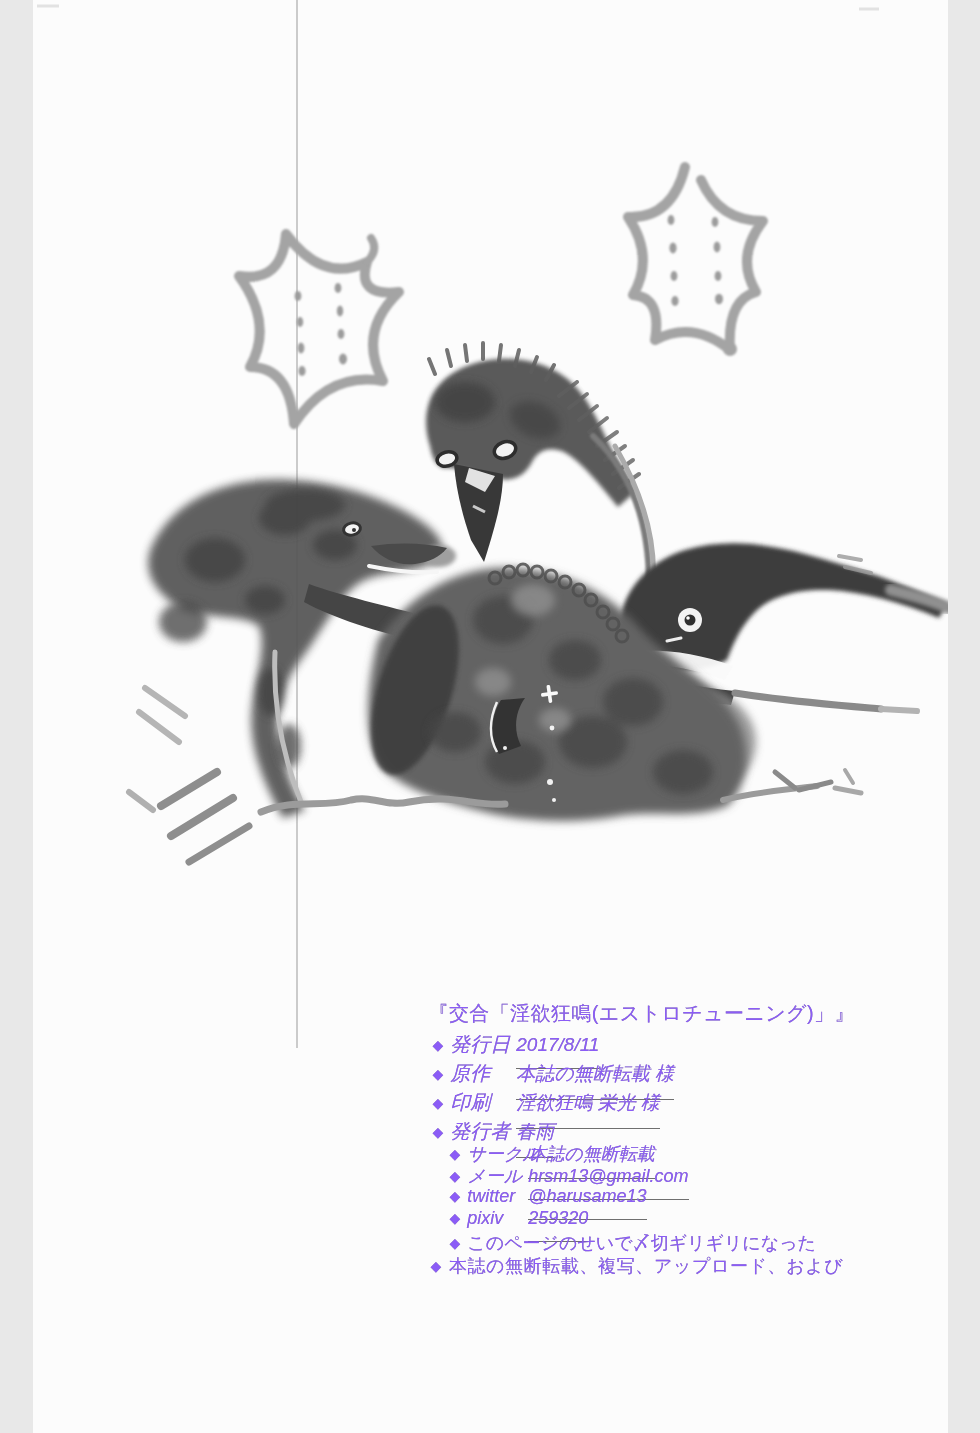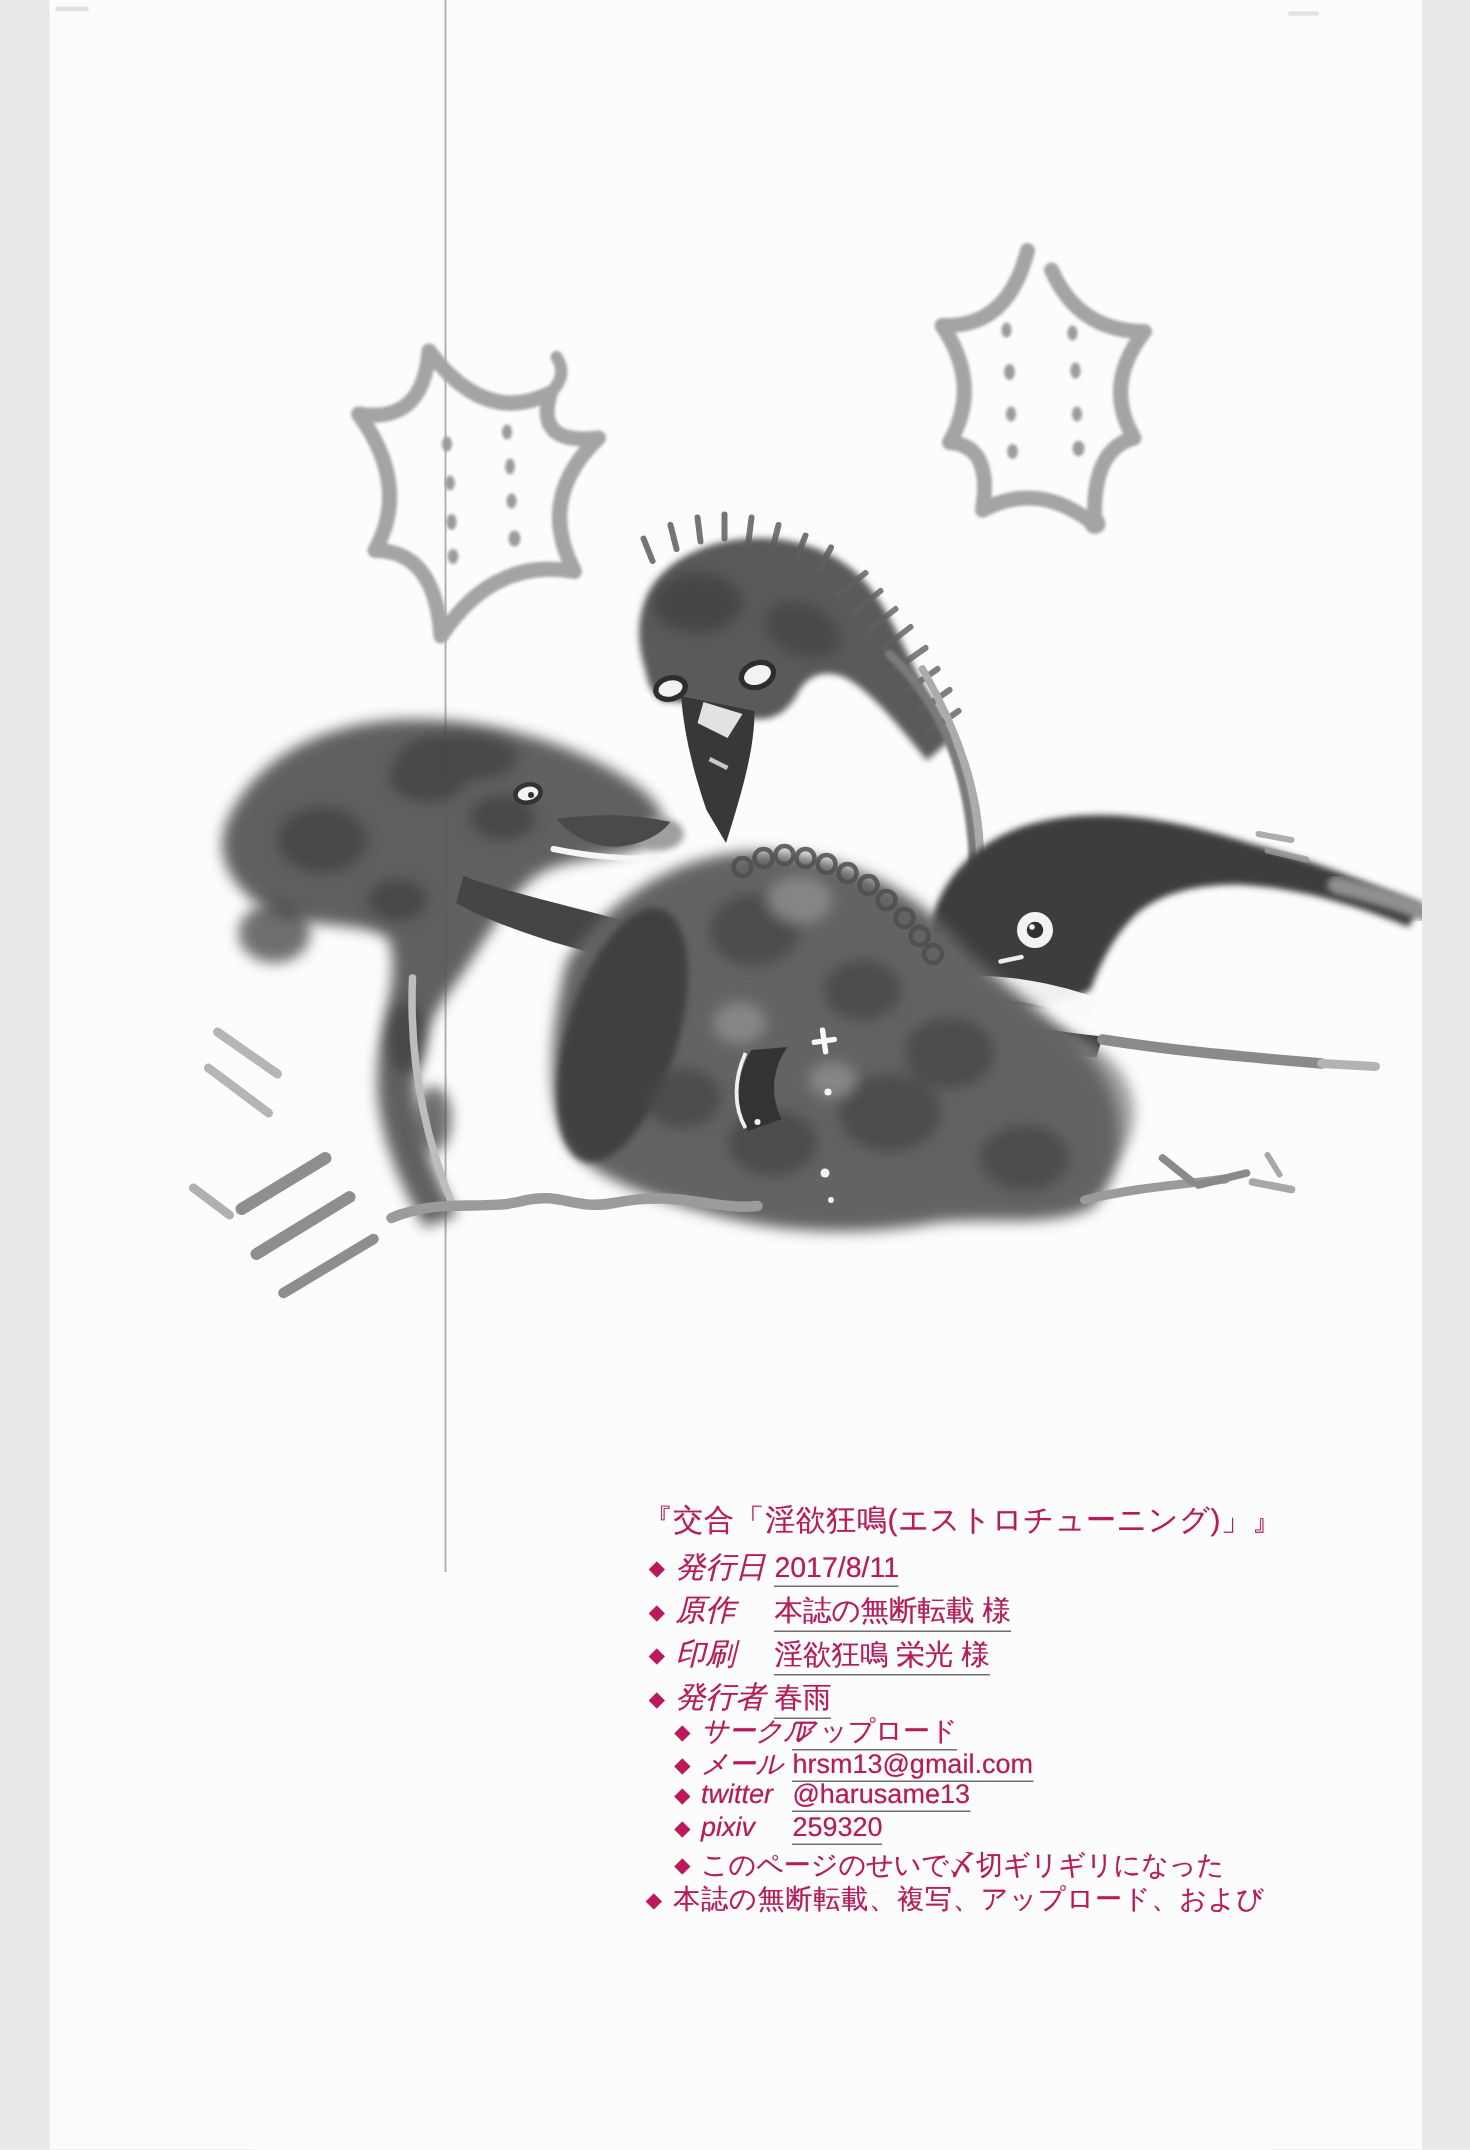--- a/index.html
+++ b/index.html
@@ -1,34 +1,34 @@
 <!DOCTYPE html>
 <html><head>
 <meta charset="utf-8">
 <style>
   html,body { margin:0; padding:0; background:#e8e8e8; }
   .page {
     position:relative; width:915px; height:1433px; margin:0 auto;
     background:#fcfcfc; overflow:hidden;
-    font-family:"Liberation Sans", sans-serif; color:#be185d;
+    font-family:"Liberation Sans", sans-serif; color:#8b5cf6;
   }
   .art { position:absolute; left:0; top:0; }
 
   
   .colophon { position:absolute; left:396px; top:1000px; width:560px; height:320px; }
   .line { position:absolute; white-space:nowrap; display:flex; align-items:baseline;
           text-shadow:0 0 0.6px rgba(64,64,64,0.55); }
   .c-title { top:0; left:0; font-size:20px; letter-spacing:0.4px; }
   .bullet { font-size:14px; margin-right:7px; position:relative; top:-1px; }
   .lab { font-style:italic; }
   .main .lab { width:66px; font-size:20px; }
   .sub  .lab { width:61px; font-size:18px; }
   .main { left:4px;  font-size:19px; }
   .sub  { left:21px; font-size:18px; }
-  .val.u { border-bottom:1.3px solid #6f6f6f; padding-bottom:0; }
+  .val.u { border-bottom:1.3px solid #6f6f6f; padding-bottom:12px;font-style:italic; }
   .r1 { top:31px; }  .r2 { top:60px; }  .r3 { top:89px; }  .r4 { top:118px; }
   .s1 { top:142px; } .s2 { top:164px; } .s3 { top:186px; } .s4 { top:208px; }
   .s5 { top:231px; }
   .d1 { top:254px; left:2px;  font-size:18px; letter-spacing:0.6px; }
   .d2 { top:278px; left:24px; font-size:18px; letter-spacing:0.2px; }
 </style>
 </head>
 <body>
 
 <div class="page">
@@ -252,21 +252,21 @@
     </div>
     <div class="line main r4">
       <span class="bullet">◆</span>
       <span class="lab">発行者</span>
       <span class="val u">春雨</span>
     </div>
 
     <div class="line sub s1">
       <span class="bullet">◆</span>
       <span class="lab">サークル</span>
-      <span class="val u">アップロード</span>
+      <span class="val u">本誌の無断転載</span>
     </div>
     <div class="line sub s2">
       <span class="bullet">◆</span>
       <span class="lab">メール</span>
       <span class="val u">hrsm13@gmail.com</span>
     </div>
     <div class="line sub s3">
       <span class="bullet">◆</span>
       <span class="lab">twitter</span>
       <span class="val u">@harusame13</span>

